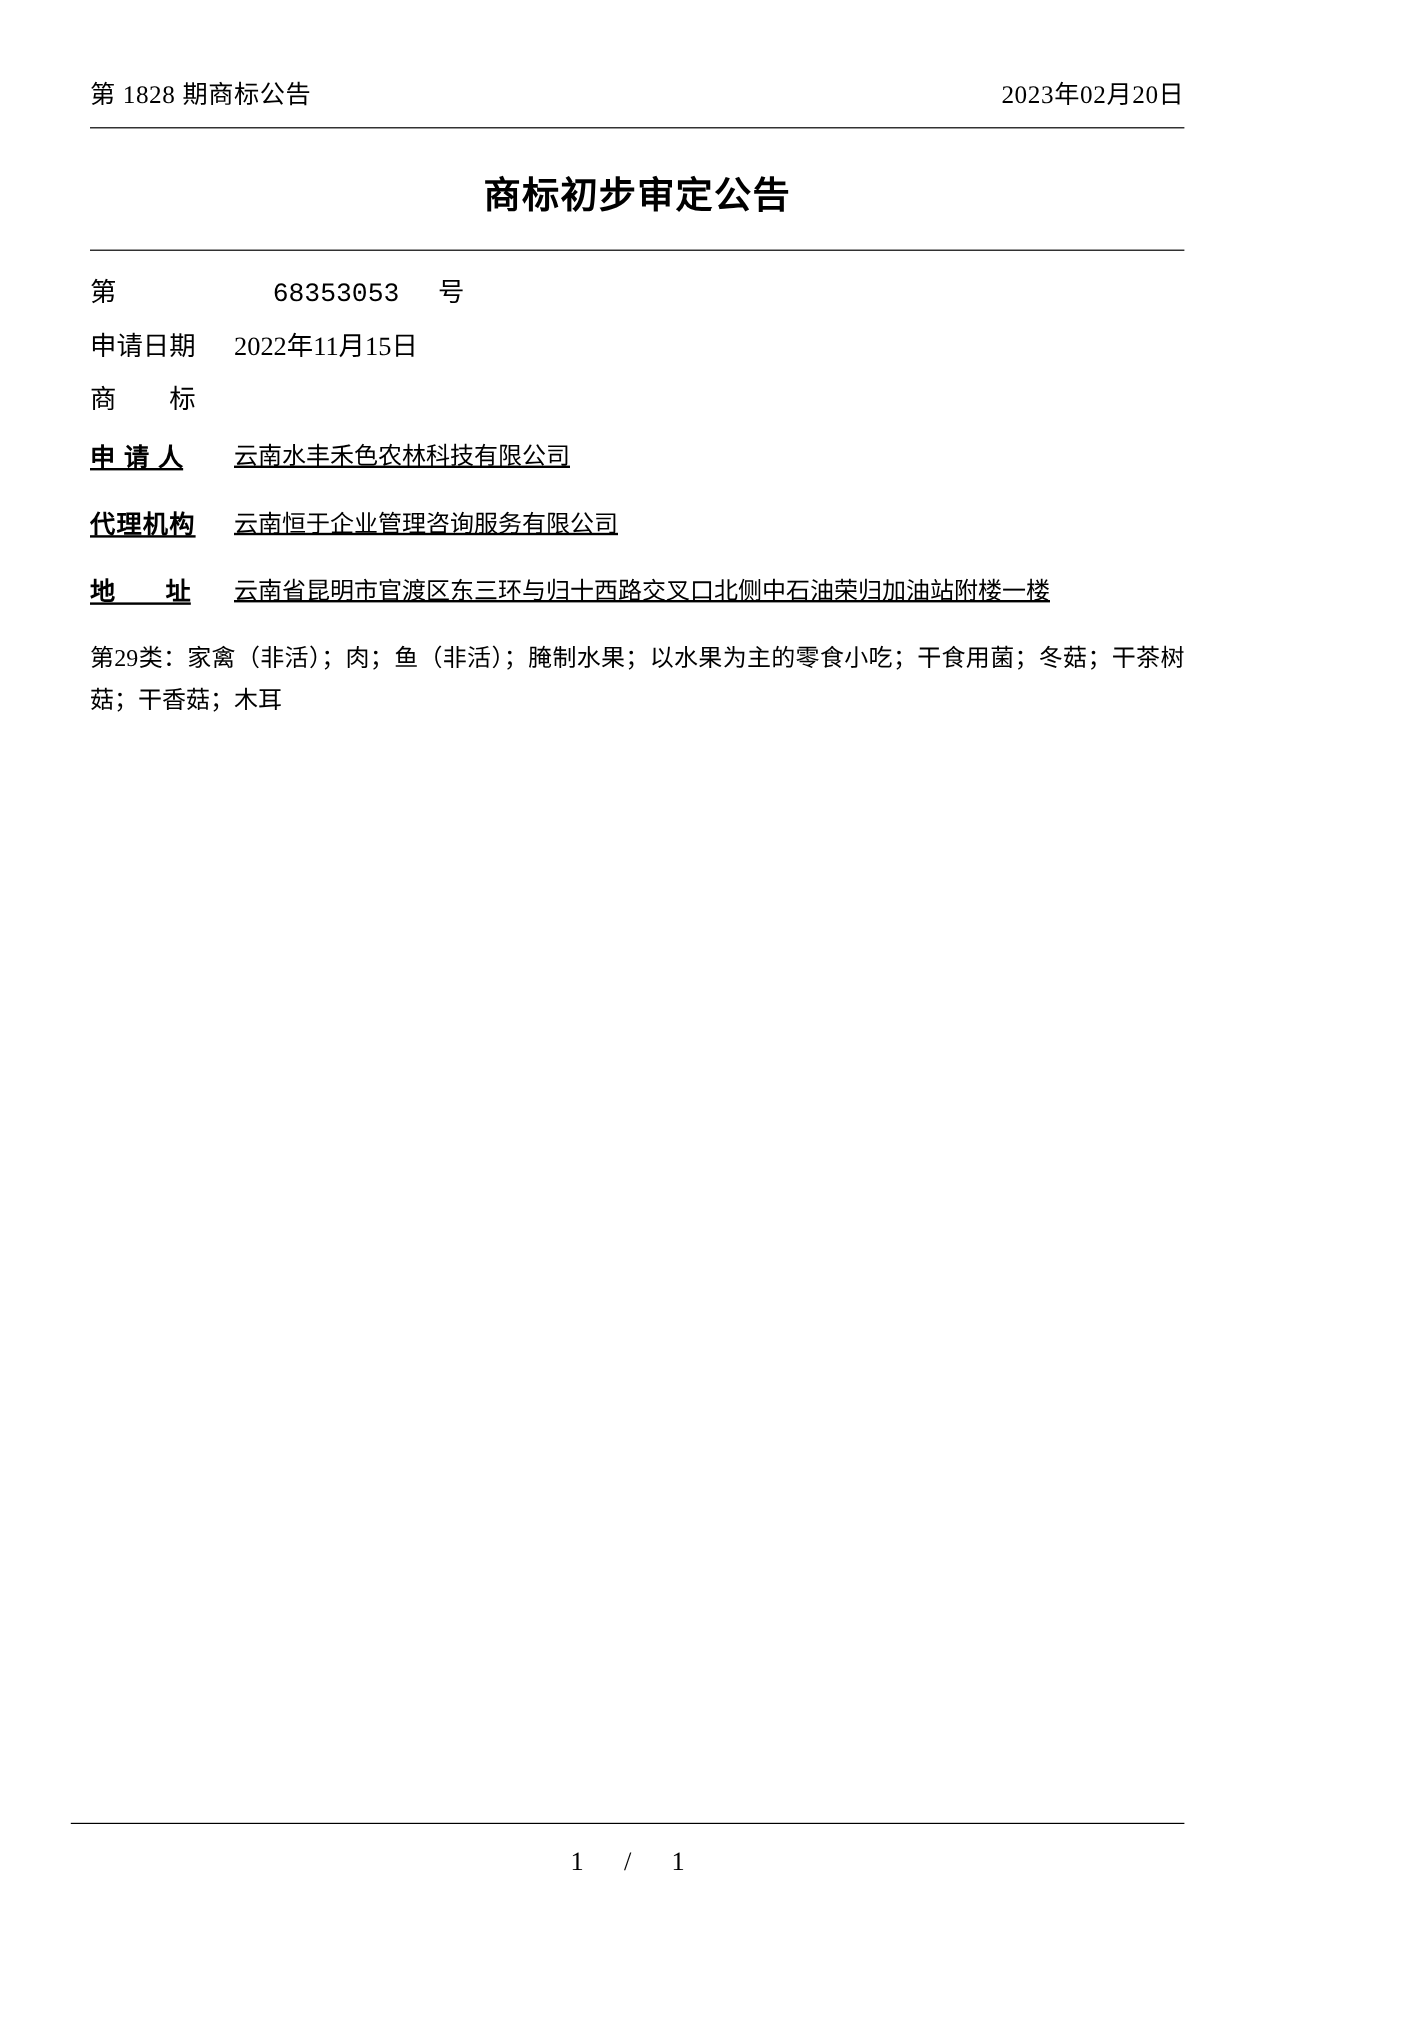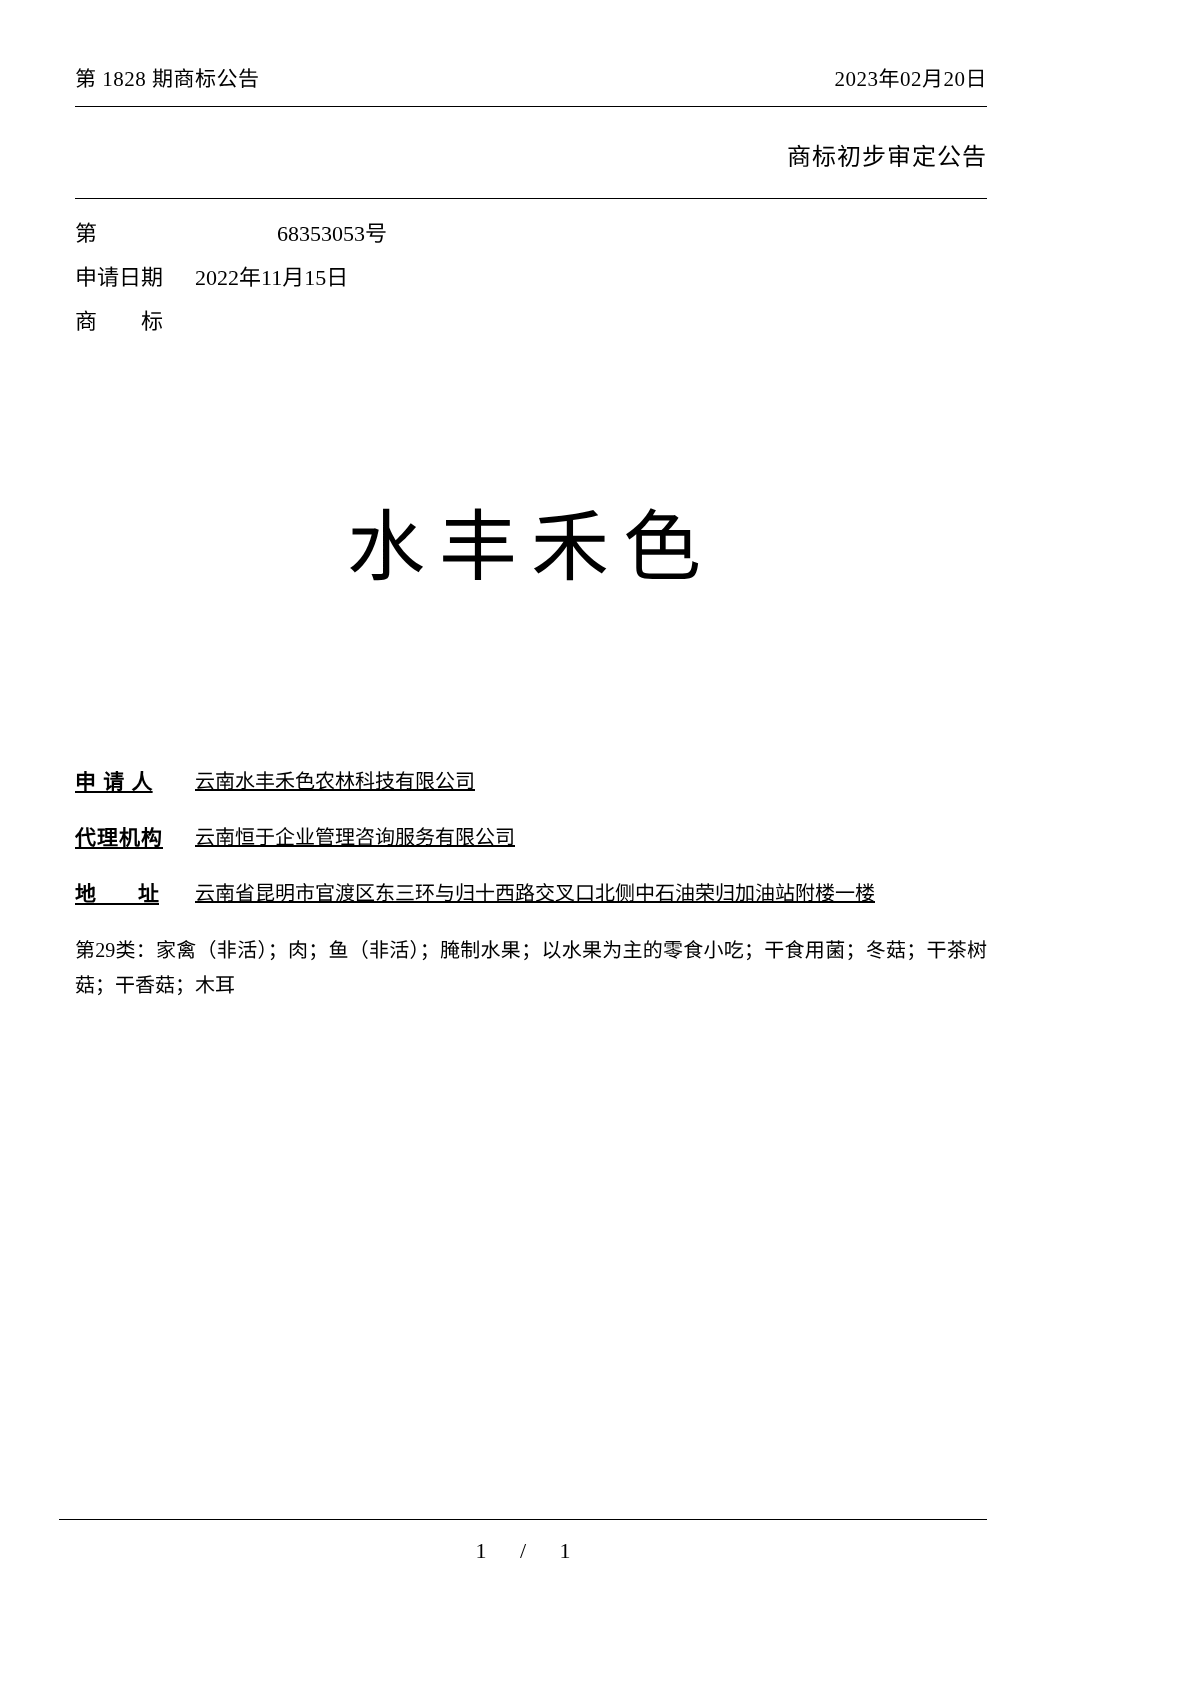--- a/index.html
+++ b/index.html
@@ -34,23 +34,23 @@
   .header-left { white-space: nowrap; }
   .header-right { white-space: nowrap; }
   .rule {
     border: 0;
     border-top: 1.6px solid #000;
     margin: 14px 0 0 0;
   }
 
   
   .doc-title {
-    text-align: right;
-    font-size: 24px;
-    font-weight: normal;
+    text-align: center;
+    font-size: 31px;
+    font-weight: bold;
     margin: 30px 0 0 0;
     letter-spacing: 1px;
   }
 
   
   .intro {
     font-size: 23px;
     line-height: 1.75;
     margin: 26px 0 0 0;
     text-align: justify;
@@ -73,21 +73,22 @@
   .field-label {
     display: inline-block;
     width: 120px;
     flex: 0 0 120px;
     letter-spacing: 0;
   }
   .field-value { white-space: nowrap; }
   .reg-no-value {
     display: inline-block;
     min-width: 170px;
-    text-align: right;
+    text-align: center;
+    font-family: Liberation Mono, monospace;
   }
 
   
   .mark-area {
     height: 400px;
     display: flex;
     align-items: center;
     justify-content: center;
   }
   .mark-text {
@@ -184,23 +185,20 @@
 
     <div class="field-line">
       <span class="field-label">申请日期</span>
       <span class="field-value">2022年11月15日</span>
     </div>
 
     <div class="field-line">
       <span class="field-label">商　　标</span>
     </div>
 
-    <div class="mark-area">
-      <div class="mark-text">水丰禾色</div>
-    </div>
 
   </div>
 
   <div class="applicant-block">
 
     <div class="applicant-line">
       <span class="applicant-label">申 请 人</span>
       <span class="applicant-value">云南水丰禾色农林科技有限公司</span>
     </div>
 

